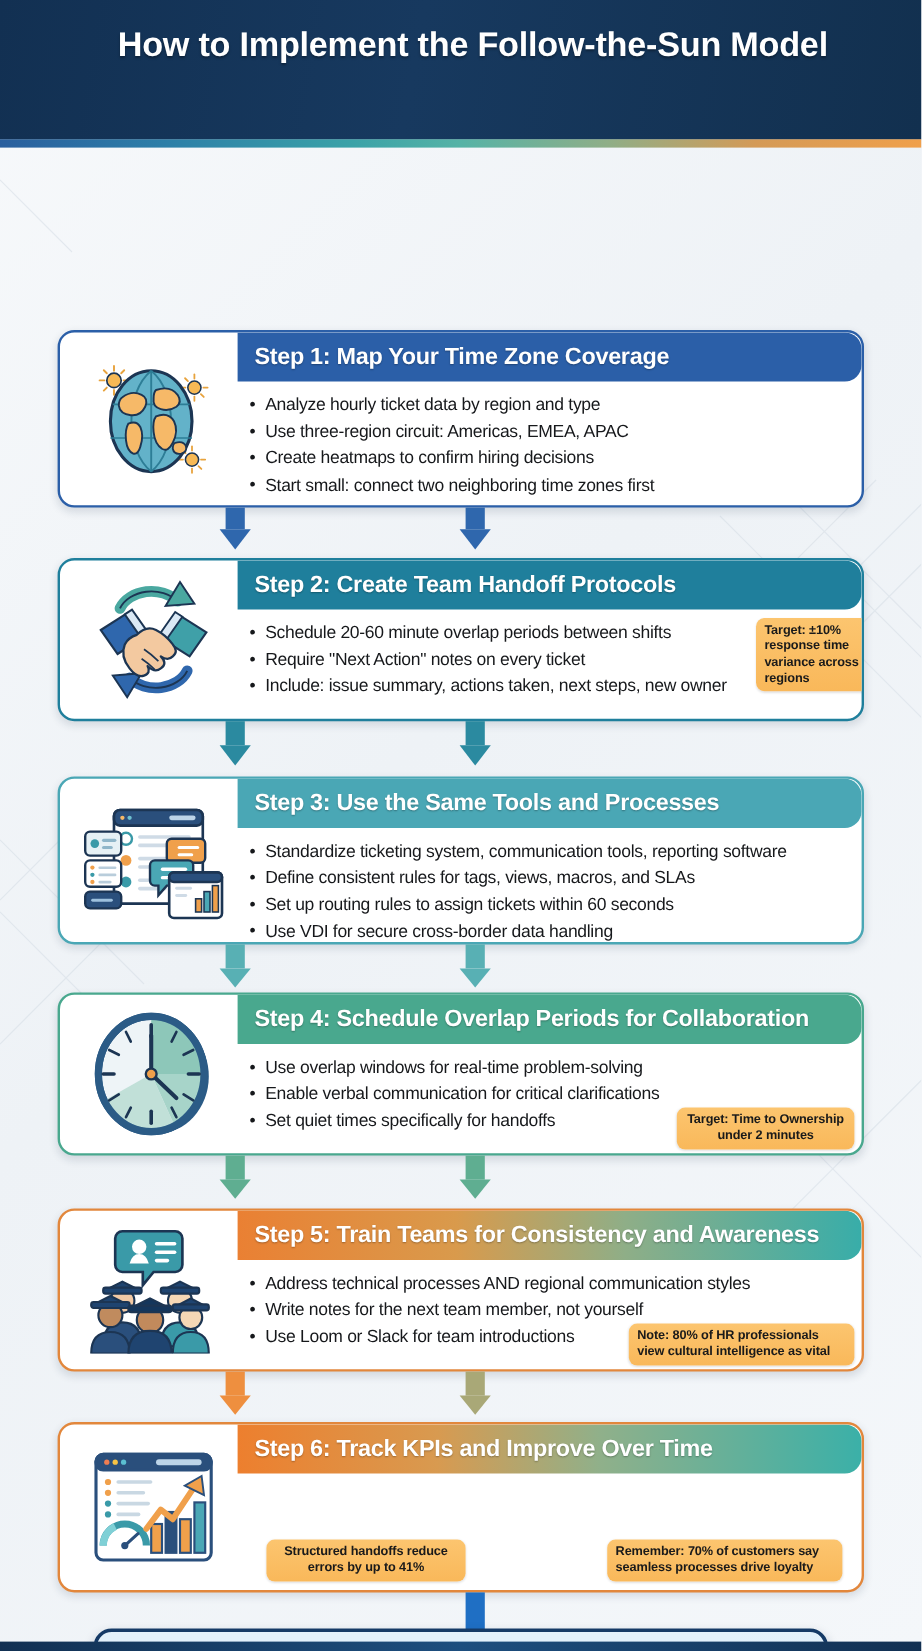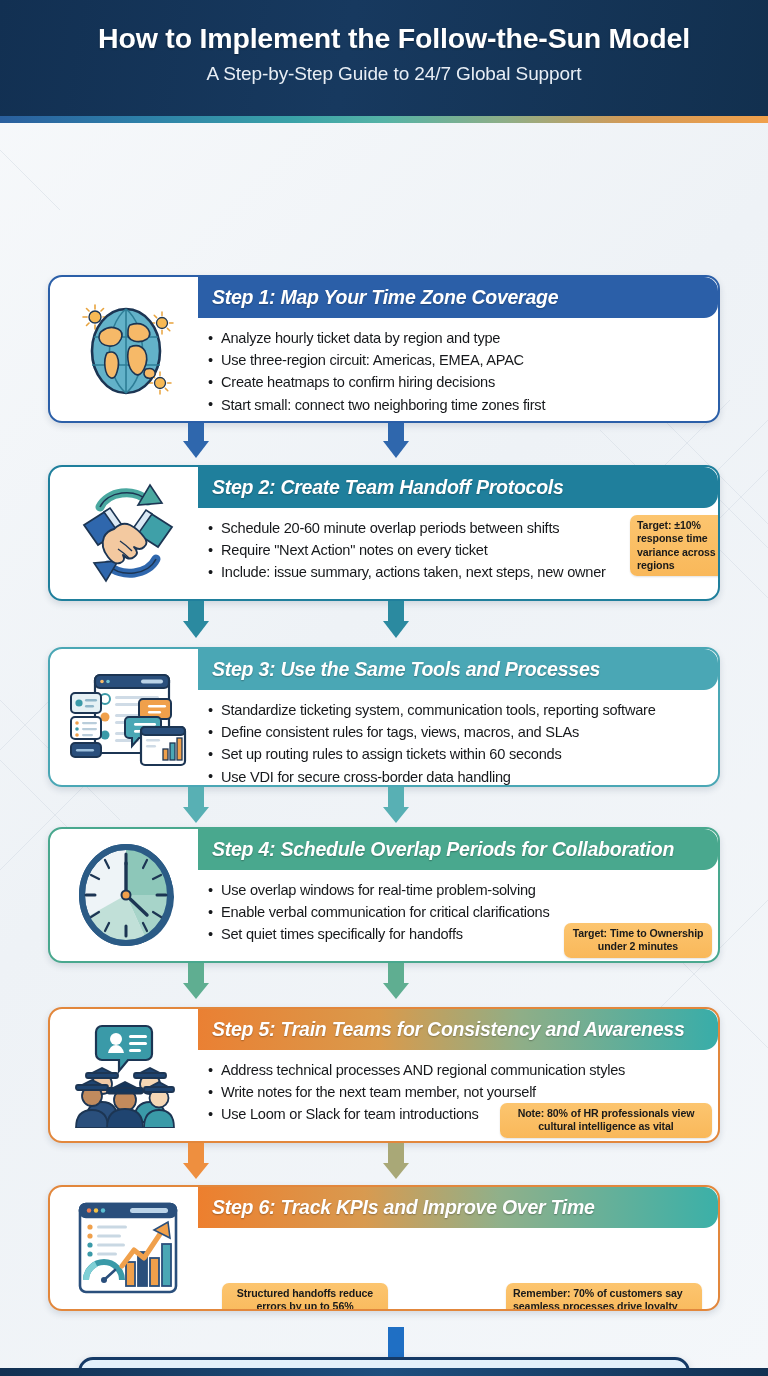--- a/index.html
+++ b/index.html
@@ -85,21 +85,20 @@
     padding-right: 6px;
   }
   .step-head {
     height: 41px;
     display: flex;
     align-items: center;
     border-radius: 0 14px 14px 0;
     margin-left: -2px;
     margin-right: -6px;
     padding-left: 14px;
-    font-style: italic;
   }
   .step-head .title {
     color: #ffffff;
     font-size: 19.5px;
     font-weight: bold;
     letter-spacing: -0.25px;
     text-shadow: 0 1px 1.5px rgba(0,0,0,.30);
     white-space: nowrap;
   }
   ul.bullets {
@@ -199,21 +198,20 @@
       <line x1="60" y1="690" x2="0" y2="750"></line>
       <line x1="110" y1="760" x2="0" y2="870"></line>
       <line x1="620" y1="900" x2="768" y2="1048"></line>
       <line x1="768" y1="900" x2="640" y2="1028"></line>
       <line x1="0" y1="150" x2="60" y2="210"></line>
     </g>
   </svg>
 
   <div class="header">
     <h1>How to Implement the Follow-the-Sun Model</h1>
-    <h2>A Step-by-Step Guide to 24/7 Global Support</h2>
   </div>
   <div class="accent-bar"></div>
 
   <div class="flow">
 
     <div class="card" style="top:152px; height:148px; border:2.5px solid #2b5fa8;">
       <div class="card-inner">
         <div class="icon-col">
           <svg width="108" height="108" viewBox="0 0 108 108">
             <g>
@@ -506,35 +504,35 @@
         </div>
         <div class="body-col">
           <div class="step-head" style="background:linear-gradient(90deg,#ea8033 0%,#d99a4c 35%,#8fae87 62%,#38ada9 100%);">
             <span class="title">Step 5: Train Teams for Consistency and Awareness</span>
           </div>
           <ul class="bullets">
             <li>Address technical processes AND regional communication styles</li>
             <li>Write notes for the next team member, not yourself</li>
             <li>Use Loom or Slack for team introductions</li>
           </ul>
-          <div class="badge" style="top:94px; right:6px; width:212px; text-align:center;">Note: 80% of HR professionals view cultural intelligence as vital</div>
+          <div class="badge" style="top:94px; right:6px; width:188px; ">Note: 80% of HR professionals view cultural intelligence as vital</div>
         </div>
       </div>
     </div>
 
     <div class="arrow" style="top:1020px; left:183px;">
       <div class="stem" style="height:20px; background:#ee8f3f;"></div>
       <div class="head" style="border-top:16px solid #ee8f3f;"></div>
     </div>
     <div class="arrow" style="top:1020px; left:383px;">
       <div class="stem" style="height:20px; background:#a9a877;"></div>
       <div class="head" style="border-top:16px solid #a9a877;"></div>
     </div>
 
-    <div class="card" style="top:1062px; height:126px; border:2.5px solid #e2873c;">
+    <div class="card" style="top:1062px; height:142px; border:2.5px solid #e2873c;">
       <div class="card-inner">
         <div class="icon-col">
           <svg width="112" height="104" viewBox="0 0 112 104">
             <rect x="8" y="8" width="96" height="88" rx="6" fill="#ffffff" stroke="#2a4f7c" stroke-width="2.6"></rect>
             <rect x="8" y="8" width="96" height="13" rx="6" fill="#2a4f7c" stroke="#2a4f7c" stroke-width="2.6"></rect>
             <circle cx="17" cy="14.5" r="2.2" fill="#ef7d52"></circle>
             <circle cx="24" cy="14.5" r="2.2" fill="#f6c344"></circle>
             <circle cx="31" cy="14.5" r="2.2" fill="#5bbfd1"></circle>
             <rect x="58" y="12" width="38" height="5" rx="2.5" fill="#bcd4e8"></rect>
 
@@ -558,21 +556,21 @@
             <rect x="90" y="48" width="9" height="42" fill="#4aa7b5" stroke="#2a4f7c" stroke-width="1.8"></rect>
 
             <polyline points="50,70 62,54 72,62 92,32" fill="none" stroke="#f0a04b" stroke-width="5" stroke-linecap="round" stroke-linejoin="round"></polyline>
             <polygon points="96,26 98,42 82,34" fill="#f0a04b" stroke="#2a4f7c" stroke-width="1.6"></polygon>
           </svg>
         </div>
         <div class="body-col">
           <div class="step-head" style="background:linear-gradient(90deg,#ed7f2e 0%,#d89a50 32%,#90b08a 58%,#3bb0a8 100%);">
             <span class="title">Step 6: Track KPIs and Improve Over Time</span>
           </div>
-          <div class="badge" style="top:96px; left:22px; width:166px; text-align:center;">Structured handoffs reduce errors by up to 56%</div>
+          <div class="badge" style="top:96px; left:22px; width:166px; text-align:center;">Structured handoffs reduce errors by up to 41%</div>
           <div class="badge" style="top:96px; right:16px; width:196px; text-align:left;">Remember: 70% of customers say seamless processes drive loyalty</div>
         </div>
       </div>
     </div>
 
     <div class="arrow" style="top:1204px; left:383px;">
       <div class="stem" style="height:34px; background:#1f6fc4;"></div>
     </div>
 
     <div class="conclusion" style="top:1234px;">

